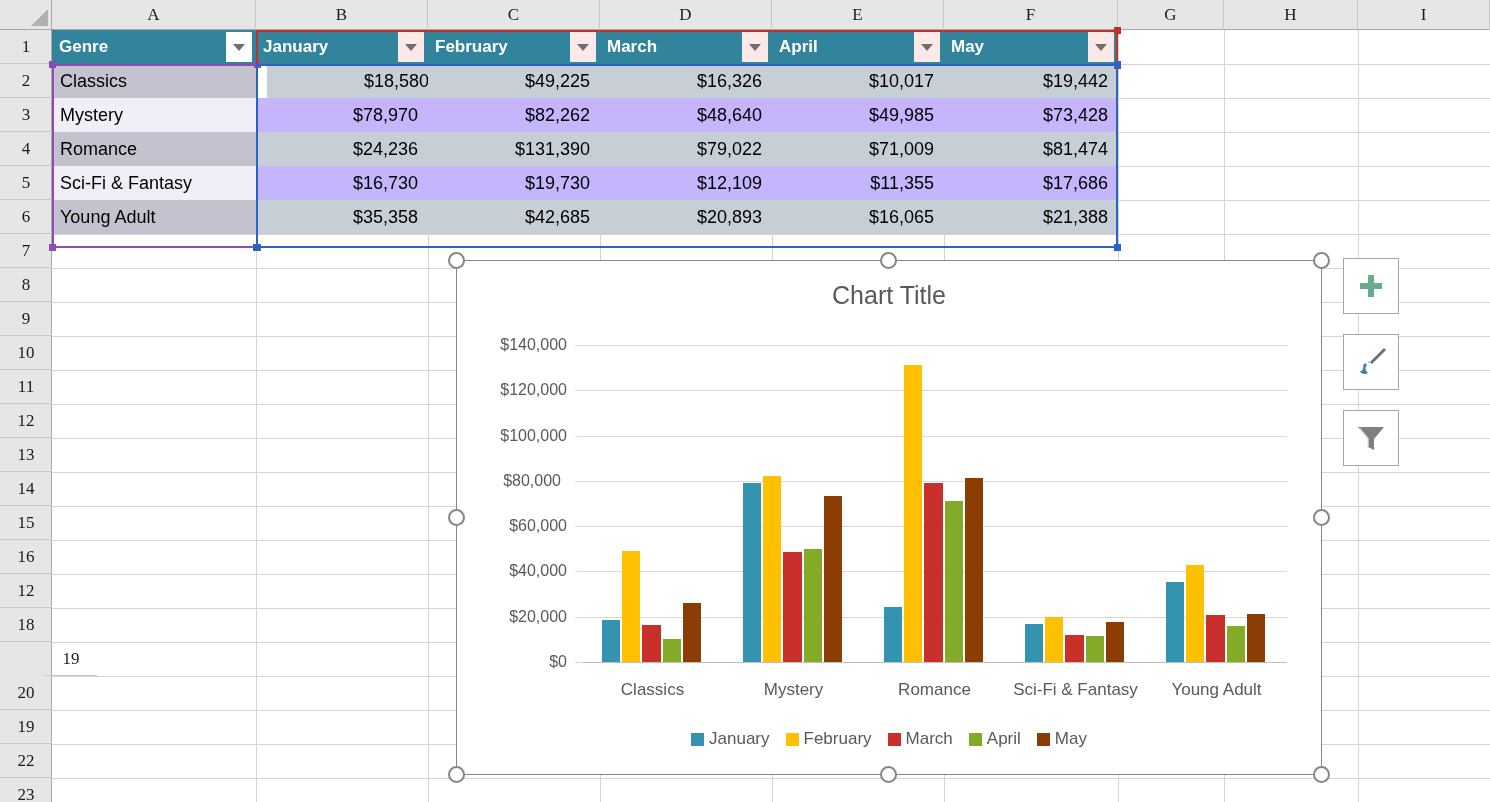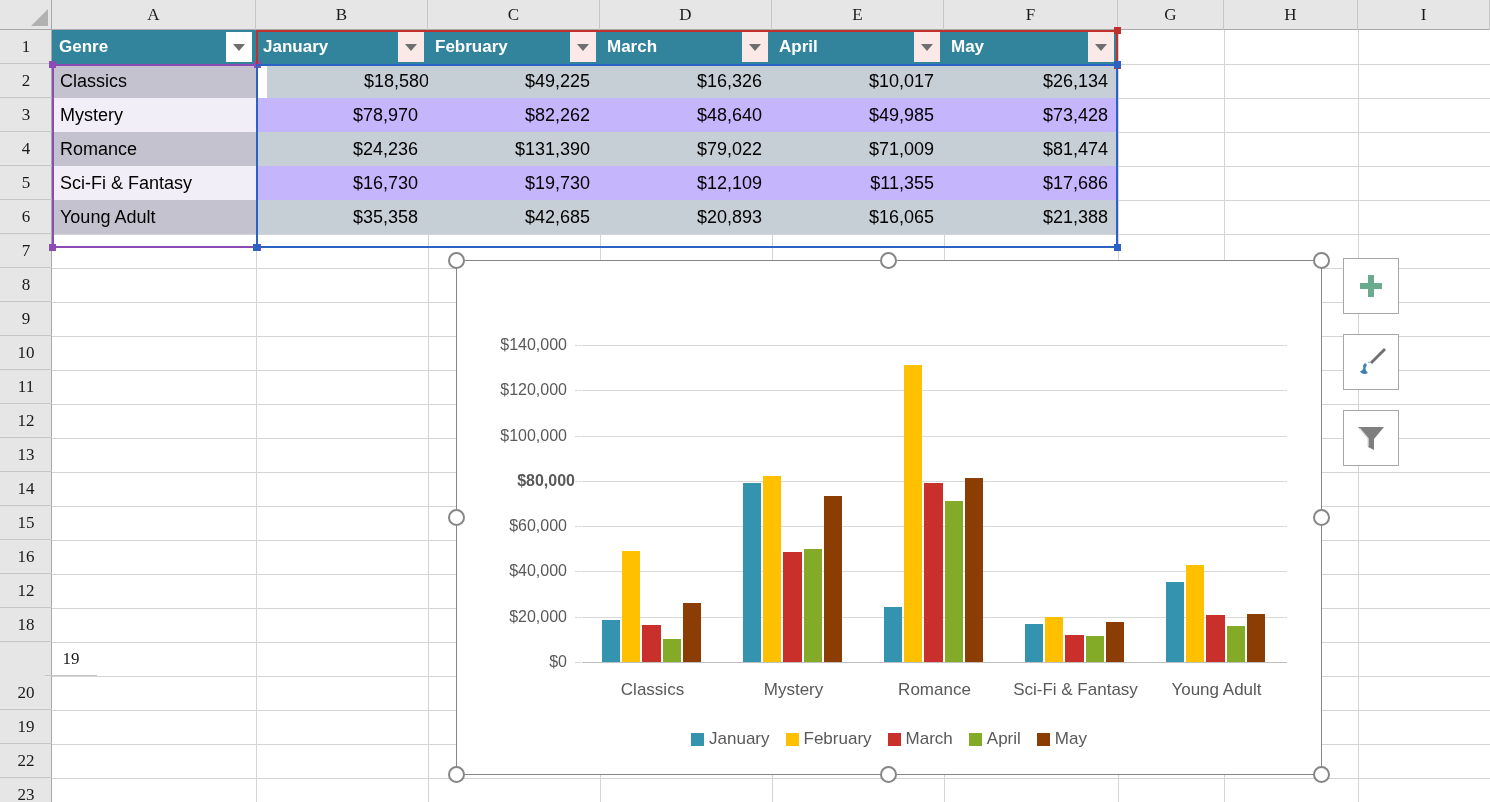--- a/index.html
+++ b/index.html
@@ -288,21 +288,21 @@
       </div>
       <div class="th-cell" style="left: 892px; top: 0px; width: 174px;">May</div>
       <div class="filter-btn pink" style="left: 1036px;">
         <div class="filter-caret"></div>
       </div>
       <div class="td-cell label band-cat-a" style="left: 0px; top: 34px; width: 204px;">Classics</div>
       <div class="td-cell num band-val-a" style="left: 215px; top: 34px; width: 172px;">$18,580</div>
       <div class="td-cell num band-val-a" style="left: 376px; top: 34px; width: 172px;">$49,225</div>
       <div class="td-cell num band-val-a" style="left: 548px; top: 34px; width: 172px;">$16,326</div>
       <div class="td-cell num band-val-a" style="left: 720px; top: 34px; width: 172px;">$10,017</div>
-      <div class="td-cell num band-val-a" style="left: 892px; top: 34px; width: 174px;">$26,134</div>
+      <div class="td-cell num band-val-a" style="left: 892px; top: 34px; width: 174px;">$19,442</div>
       <div class="td-cell label band-cat-b" style="left: 0px; top: 68px; width: 204px;">Mystery</div>
       <div class="td-cell num band-val-b" style="left: 204px; top: 68px; width: 172px;">$78,970</div>
       <div class="td-cell num band-val-b" style="left: 376px; top: 68px; width: 172px;">$82,262</div>
       <div class="td-cell num band-val-b" style="left: 548px; top: 68px; width: 172px;">$48,640</div>
       <div class="td-cell num band-val-b" style="left: 720px; top: 68px; width: 172px;">$49,985</div>
       <div class="td-cell num band-val-b" style="left: 892px; top: 68px; width: 174px;">$73,428</div>
       <div class="td-cell label band-cat-a" style="left: 0px; top: 102px; width: 204px;">Romance</div>
       <div class="td-cell num band-val-a" style="left: 204px; top: 102px; width: 172px;">$24,236</div>
       <div class="td-cell num band-val-a" style="left: 376px; top: 102px; width: 172px;">$131,390</div>
       <div class="td-cell num band-val-a" style="left: 548px; top: 102px; width: 172px;">$79,022</div>
@@ -333,36 +333,37 @@
     <div class="handle-sq handle-red" style="right:-5px; bottom:-5px;"></div>
   </div>
   <div class="marquee marquee-blue" style="left:256px; top:64px; width:862px; height:184px;">
     <div class="handle-sq handle-blue" style="right:-5px; top:-5px;"></div>
     <div class="handle-sq handle-blue" style="right:-5px; bottom:-5px;"></div>
     <div class="handle-sq handle-blue" style="left:-5px;  bottom:-5px;"></div>
   </div>
 
   <div class="chart-frame">
     <div class="chart-inner">
+      <div class="chart-title">Chart Title</div>
       <div class="plot-area" id="plotArea">
           <div class="gridline" style="left: 125px; width: 705px; top: 401px;"></div>
           <div class="tick-mark" style="left: 118px; top: 401px;"></div>
           <div class="ytick-label" style="top: 401px; left: 10px;">$0</div>
           <div class="gridline" style="left: 125px; width: 705px; top: 355.714px;"></div>
           <div class="tick-mark" style="left: 118px; top: 355.714px;"></div>
           <div class="ytick-label" style="top: 355.714px; left: 10px;">$20,000</div>
           <div class="gridline" style="left: 125px; width: 705px; top: 310.429px;"></div>
           <div class="tick-mark" style="left: 118px; top: 310.429px;"></div>
           <div class="ytick-label" style="top: 310.429px; left: 10px;">$40,000</div>
           <div class="gridline" style="left: 125px; width: 705px; top: 265.143px;"></div>
           <div class="tick-mark" style="left: 118px; top: 265.143px;"></div>
           <div class="ytick-label" style="top: 265.143px; left: 10px;">$60,000</div>
           <div class="gridline" style="left: 125px; width: 705px; top: 219.857px;"></div>
           <div class="tick-mark" style="left: 118px; top: 219.857px;"></div>
-          <div class="ytick-label" style="top: 219.857px; left: 18px; font-weight: bold;">$80,000</div>
+          <div class="ytick-label" style="top: 219.857px; left: 4px;">$80,000</div>
           <div class="gridline" style="left: 125px; width: 705px; top: 174.571px;"></div>
           <div class="tick-mark" style="left: 118px; top: 174.571px;"></div>
           <div class="ytick-label" style="top: 174.571px; left: 10px;">$100,000</div>
           <div class="gridline" style="left: 125px; width: 705px; top: 129.286px;"></div>
           <div class="tick-mark" style="left: 118px; top: 129.286px;"></div>
           <div class="ytick-label" style="top: 129.286px; left: 10px;">$120,000</div>
           <div class="gridline" style="left: 125px; width: 705px; top: 84px;"></div>
           <div class="tick-mark" style="left: 118px; top: 84px;"></div>
           <div class="ytick-label" style="top: 84px; left: 10px;">$140,000</div>
           <div class="bar" style="left: 144.74px; width: 18.304px; height: 42.0704px; bottom: 114px; background: rgb(52, 148, 176);"></div>

